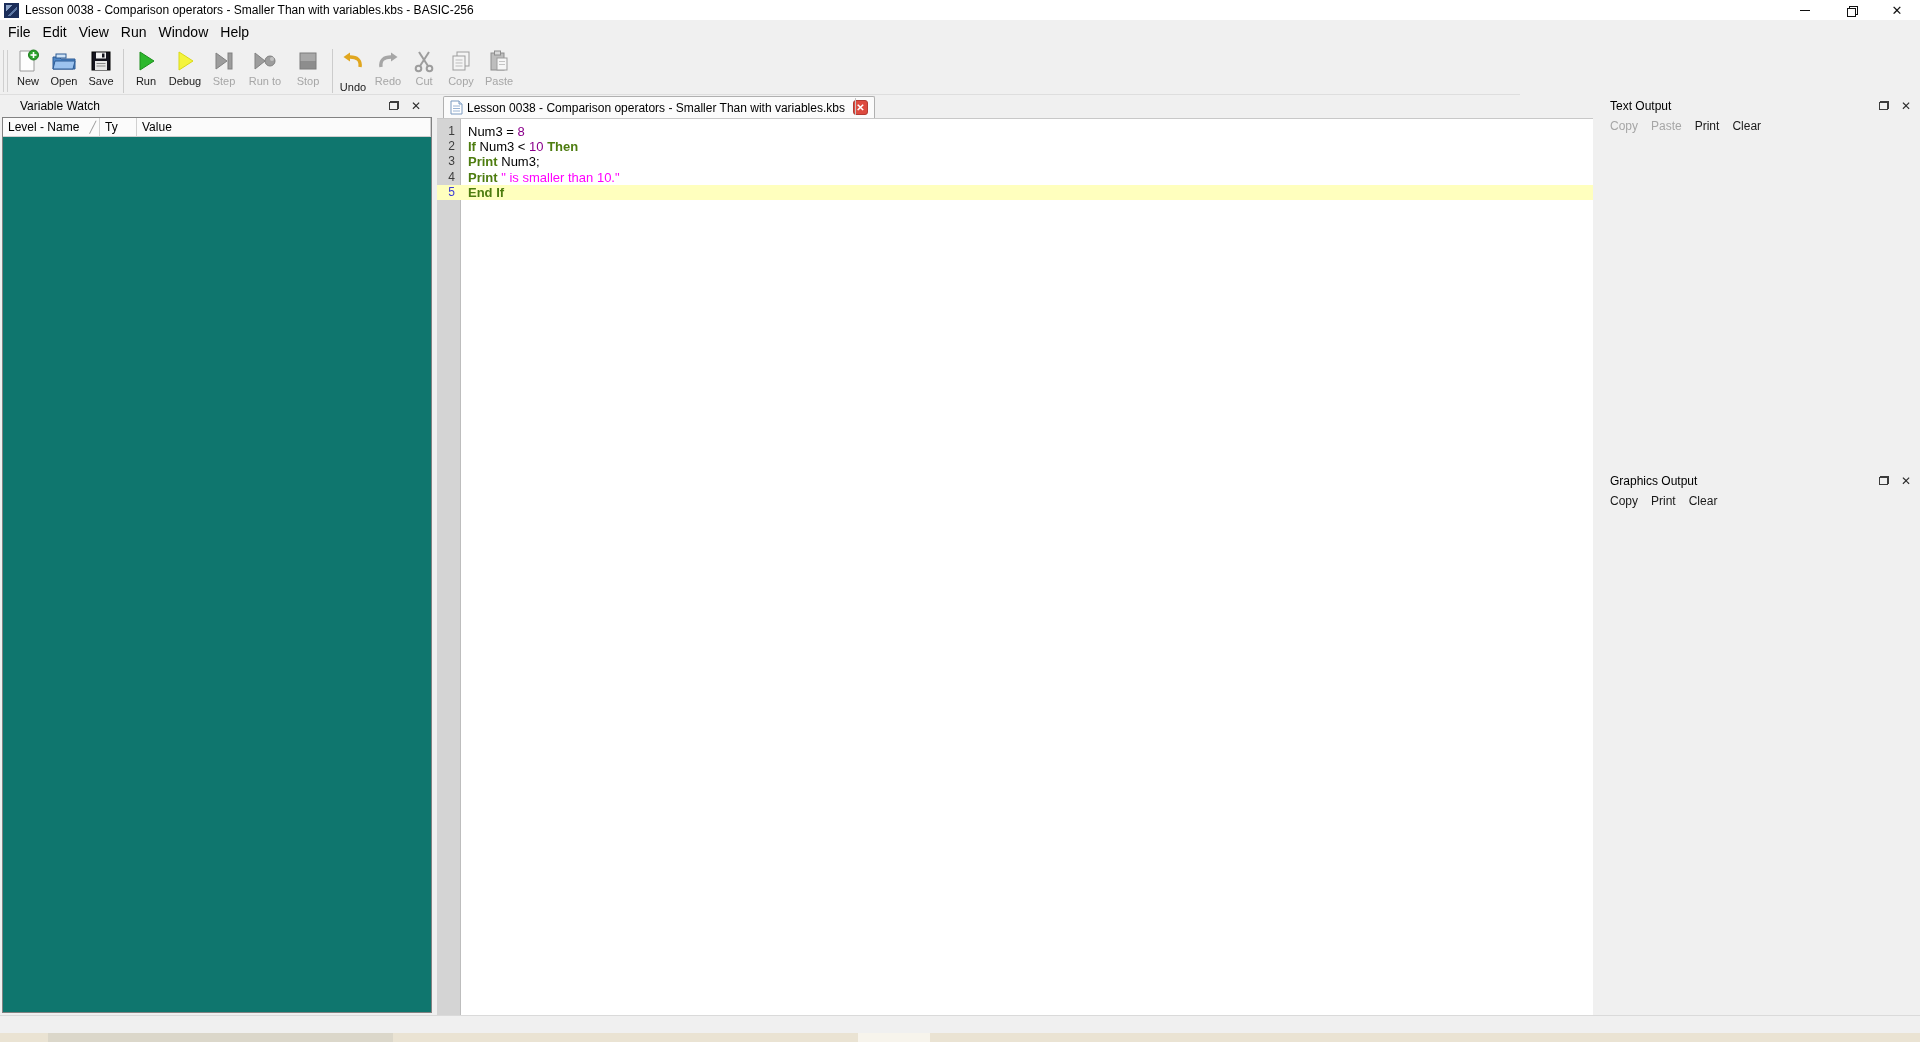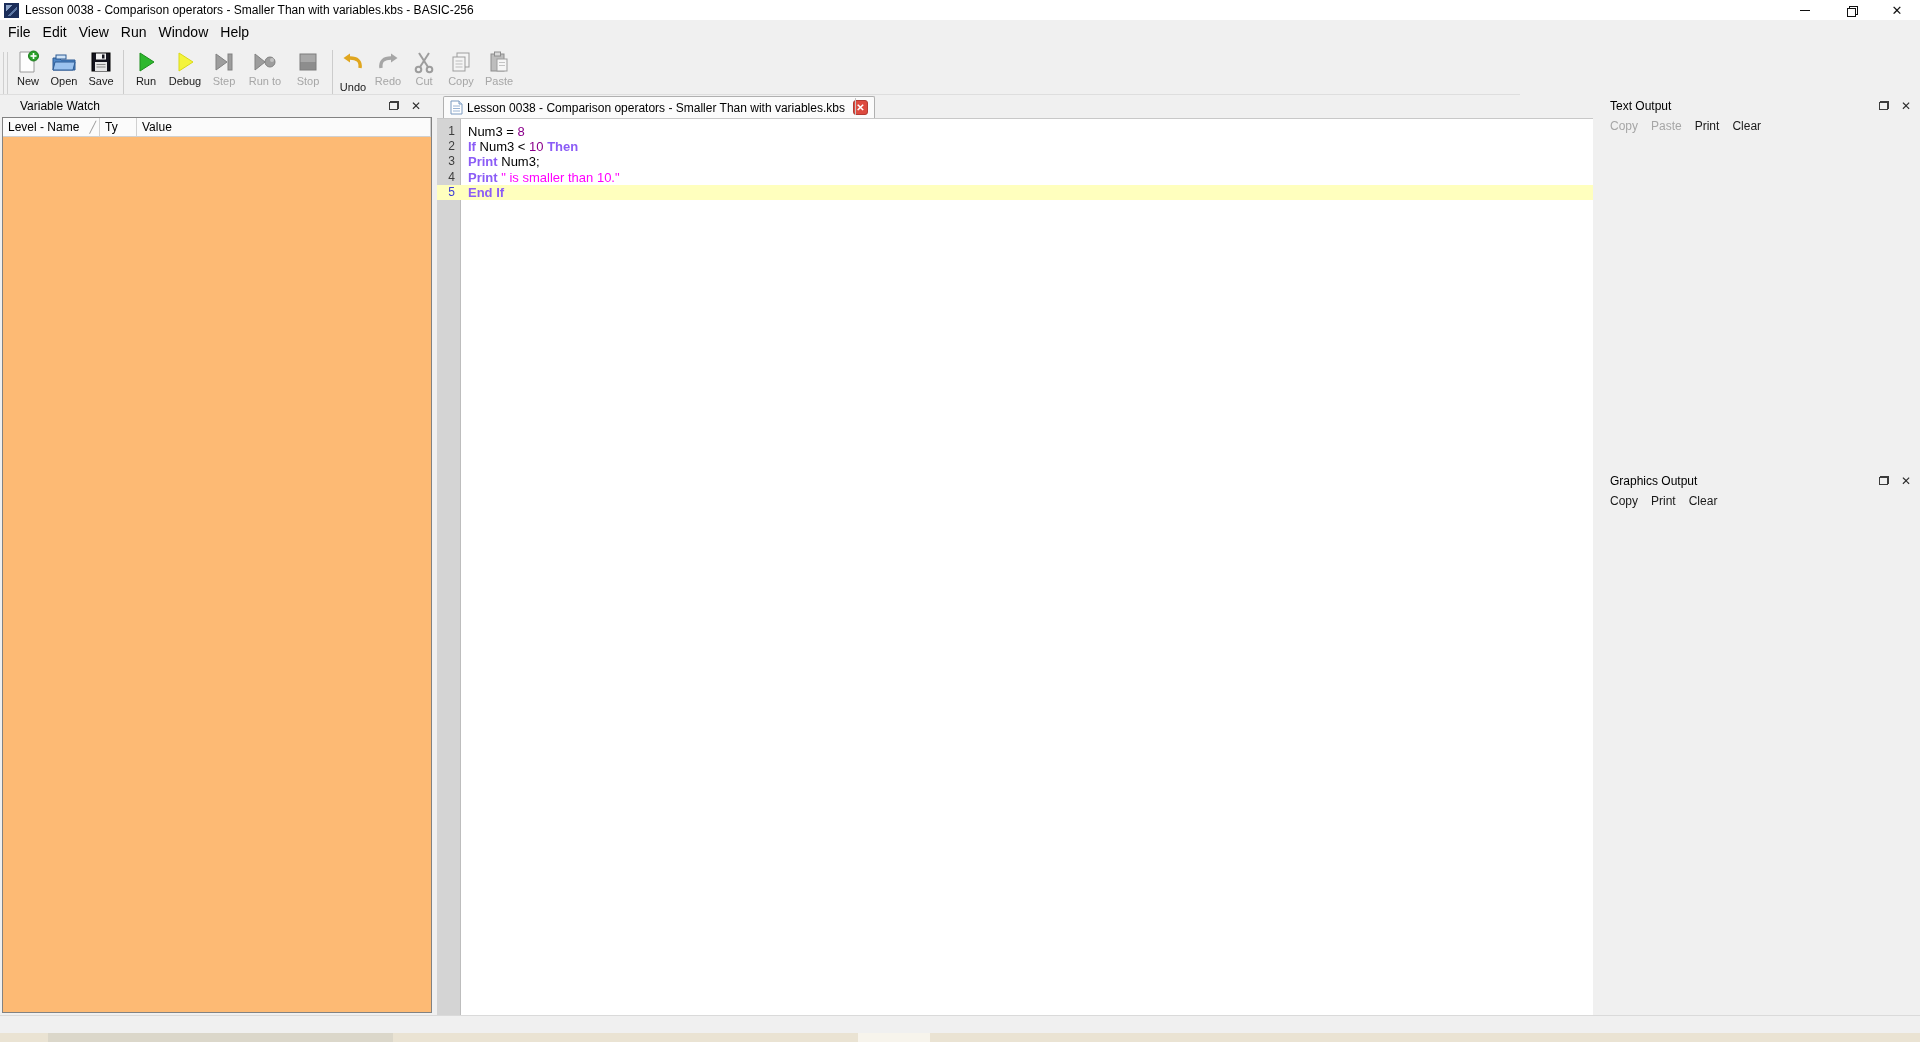--- a/index.html
+++ b/index.html
@@ -18,59 +18,59 @@
   .ic-restore { position:relative; width:9px; height:9px; }
   .ic-restore::before { content:""; position:absolute; left:2px; top:0; width:7px; height:7px; border:1px solid #111; }
   .ic-restore::after { content:""; position:absolute; left:0; top:2px; width:7px; height:7px; border:1px solid #111; background:#fff; }
   .ic-x { font-size:13px; line-height:13px; color:#111; }
 
   
   .menubar { position:absolute; left:0; top:20px; width:1920px; height:23px; background:#f0f0f0; display:flex; align-items:center; padding-left:2px; }
   .menu-item { font-size:14px; padding:3px 6px; }
 
   
-  .toolbar { position:absolute; left:0; top:43px; width:1520px; height:52px; background:#f0f0f0; border-bottom:1px solid #dedede; display:flex; align-items:flex-end; padding-top:2px; }
+  .toolbar { position:absolute; left:0; top:43px; width:1520px; height:52px; background:#f0f0f0; border-bottom:1px solid #dedede; display:flex; align-items:center; padding-top:2px; }
   .tb-handle { width:5px; height:42px; margin:3px 2px 0 3px; border-left:1px solid #cfcfcf; border-right:1px solid #cfcfcf; }
   .tb-sep { width:1px; height:44px; background:#cccccc; margin:2px 3px 0 3px; }
   .tb-btn { display:flex; flex-direction:column; align-items:center; height:48px; padding-top:2px; }
   .tb-icon { height:27px; display:flex; align-items:center; justify-content:center; }
   .tb-label { font-size:11px; color:#1a1a1a; white-space:nowrap; }
   .tb-btn.disabled .tb-label { color:#a6a6a6; }
 
   
   .dock-title { position:relative; height:22px; display:flex; align-items:center; padding-left:20px; font-size:12px; }
   .dock-btn { position:absolute; top:3px; width:16px; height:15px; display:flex; align-items:center; justify-content:center; }
   .icon-float { position:relative; width:10px; height:9px; }
   .icon-float::before { content:""; position:absolute; right:0; top:0; width:7px; height:6px; border:1px solid #3c3c3c; }
   .icon-float::after { content:""; position:absolute; left:0; bottom:0; width:7px; height:6px; border:1px solid #3c3c3c; background:#f0f0f0; }
   .icon-close { font-size:12px; color:#2b2b2b; line-height:12px; }
 
   
   .left-panel { position:absolute; left:0; top:95px; width:434px; height:920px; }
-  .vw-table { position:absolute; left:2px; top:22px; right:2px; bottom:2px; background:#fdba74; border:1px solid #828282; }
+  .vw-table { position:absolute; left:2px; top:22px; right:2px; bottom:2px; background:#0f766e; border:1px solid #828282; }
   .vw-header { display:flex; height:19px; background:#fbfbfb; border-bottom:1px solid #d0d0d0; }
   .vw-cell { font-size:12px; display:flex; align-items:center; padding-left:5px; border-right:1px solid #d0d0d0; overflow:hidden; white-space:nowrap; }
   .vw-sort { color:#9a9a9a; margin-left:10px; font-size:11px; }
 
   
   .editor { position:absolute; left:437px; top:95px; width:1156px; height:920px; }
   .tabbar { position:relative; height:23px; }
   .tab { position:absolute; left:6px; top:1px; height:22px; background:#fbfbfb; border:1px solid #b0b0b0; border-bottom:none; border-radius:2px 2px 0 0; display:flex; align-items:center; padding:0 6px; }
   .tab-label { font-size:12px; white-space:nowrap; margin:0 4px; }
   .tab-close { width:15px; height:15px; background:#dd4a3f; border:1px solid #b23a32; border-radius:3px; color:#fff; font-size:10px; font-weight:bold; line-height:13px; text-align:center; margin-left:4px; }
   .tab-divider { position:absolute; left:418px; top:3px; width:1px; height:17px; background:#c4c4c4; }
   .code-area { position:absolute; left:0; top:23px; right:0; bottom:0; background:#ffffff; border-top:1px solid #c8c8c8; overflow:hidden; }
   .gutter-bg { position:absolute; left:0; top:0; width:24px; bottom:0; background:#d4d4d4; border-right:1px solid #bdbdbd; }
   .code-lines { position:absolute; left:0; top:5px; right:0; }
   .code-line { display:flex; height:15.2px; line-height:15.2px; font-size:13px; }
   .code-line.highlight { background:#ffffbe; }
   .line-num { width:18px; padding-right:6px; text-align:right; font-size:12px; color:#3d3d3d; flex:0 0 24px; }
   .line-num.current { color:#3a3ad6; }
   .line-code { padding-left:7px; white-space:pre; }
-  .tk-keyword { color:#8b5cf6; font-weight:bold; }
+  .tk-keyword { color:#4d7c0f; font-weight:bold; }
   .tk-number { color:#8b008b; }
   .tk-string { color:#ff00ff; }
 
   
   .text-output { position:absolute; left:1596px; top:95px; width:324px; height:361px; }
   .graphics-output { position:absolute; left:1596px; top:470px; width:324px; height:545px; }
   .text-output .dock-title, .graphics-output .dock-title { padding-left:14px; }
   .out-buttons { position:absolute; left:14px; top:24px; display:flex; gap:13px; }
   .out-btn { font-size:12px; color:#1a1a1a; }
   .out-btn.disabled { color:#a6a6a6; }

